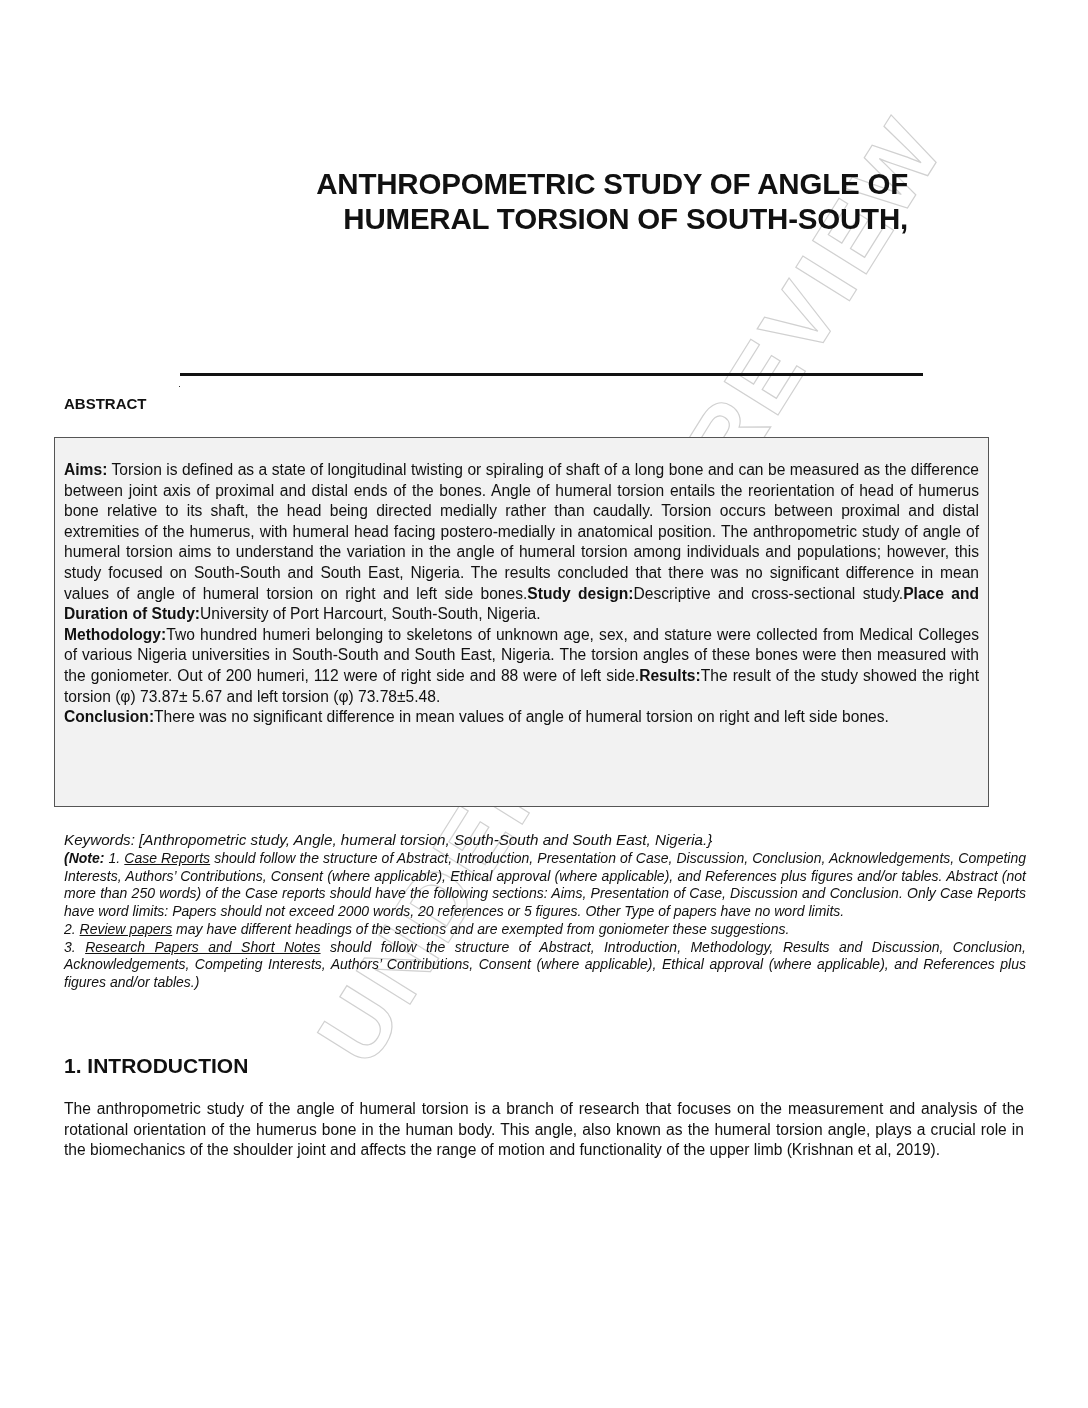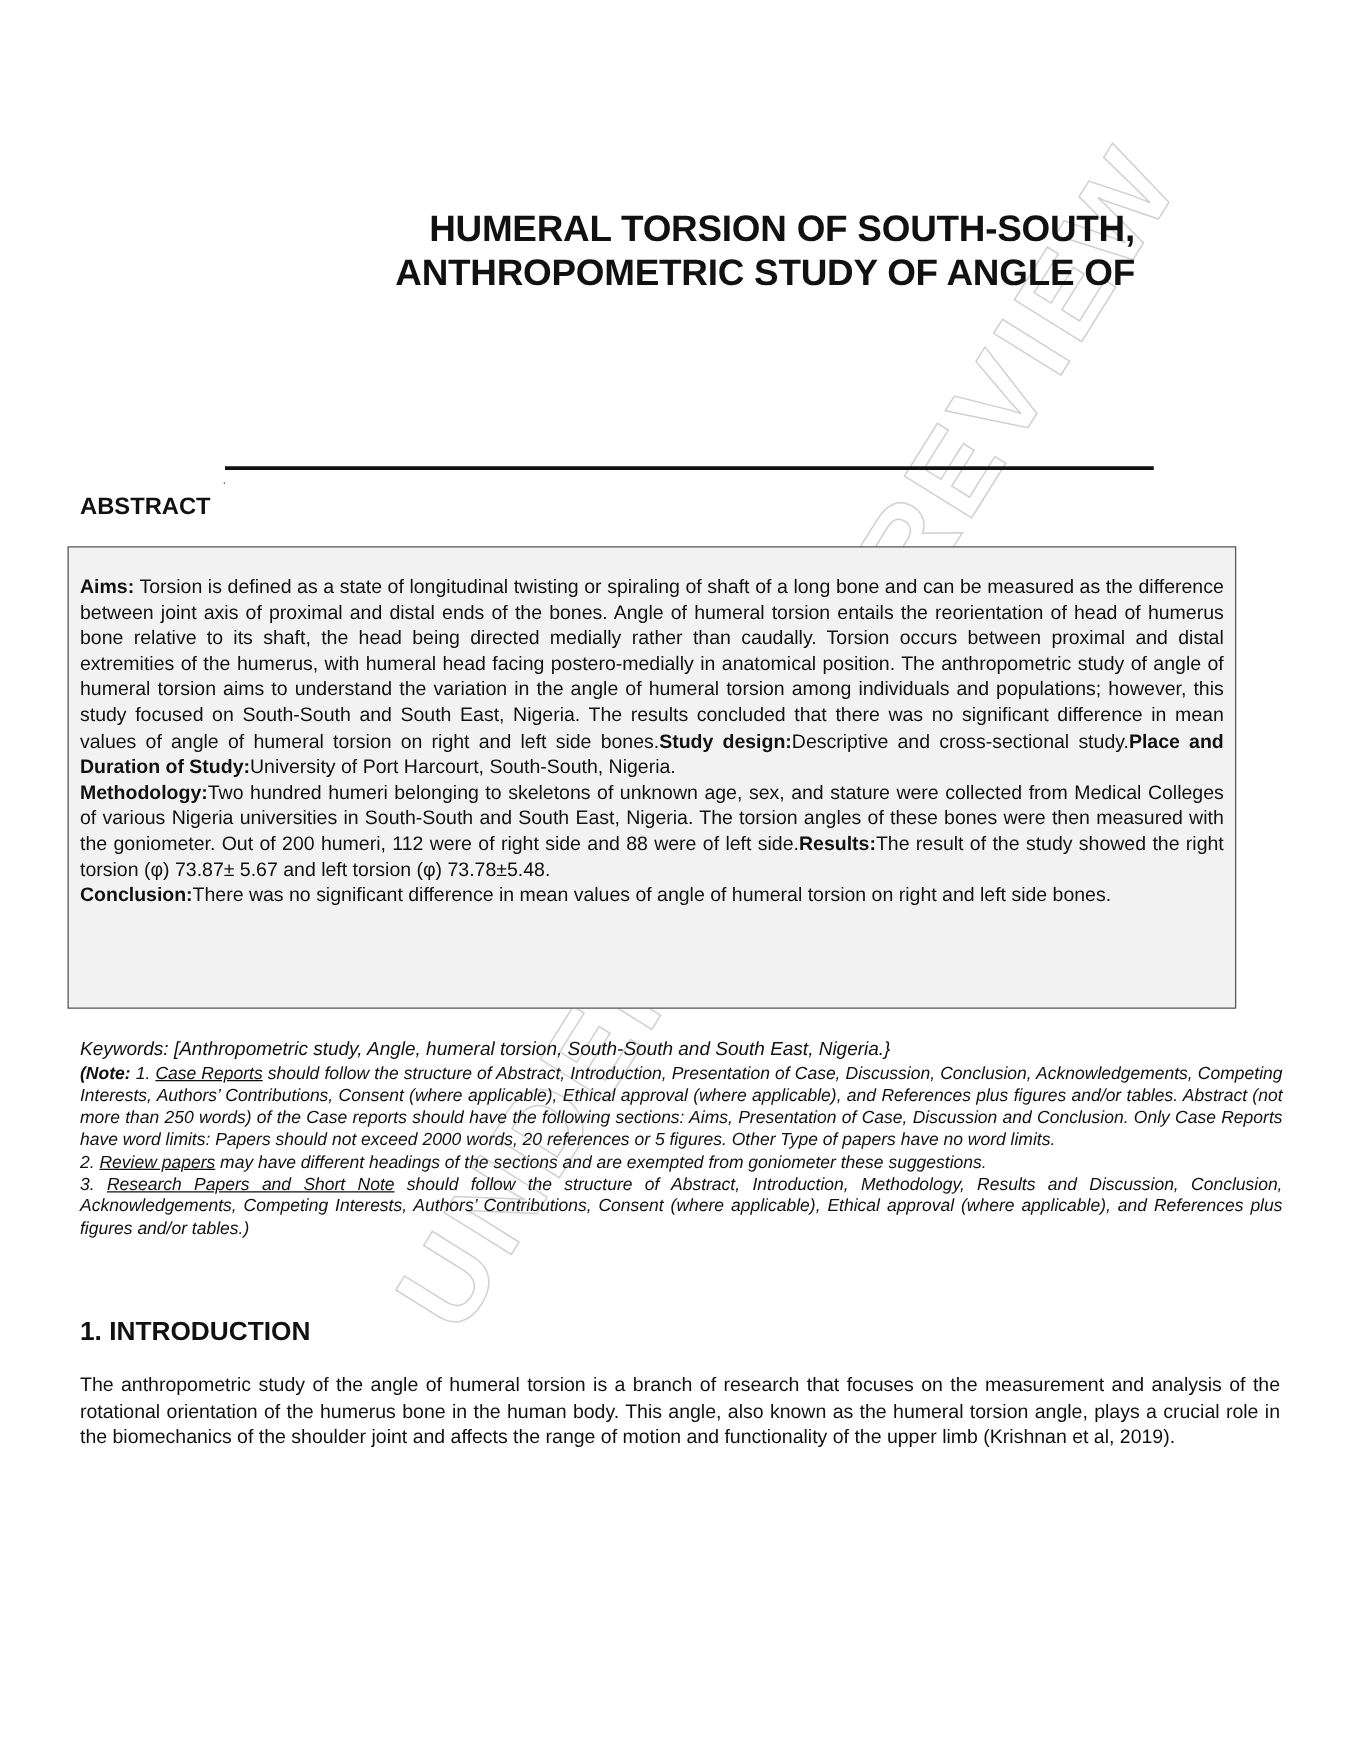--- a/index.html
+++ b/index.html
@@ -5,21 +5,21 @@
   html, body { margin: 0; padding: 0; background: #ffffff; }
   body { width: 1088px; height: 1408px; position: relative; overflow: hidden; font-family: "Liberation Sans", sans-serif; color: #111; }
   .title {
     position: absolute; left: 180px; top: 166px; width: 728px;
     text-align: right; font-weight: bold; font-size: 29.5px; line-height: 35px; color: #111;
     letter-spacing: -0.2px;
   }
   .title div { white-space: nowrap; }
   .rule { position: absolute; left: 180px; top: 373px; width: 743px; height: 3px; background: #111; }
   .dot { position: absolute; left: 179px; top: 386px; width: 1px; height: 1px; background: #333; }
-  .abstract-h { position: absolute; left: 64px; top: 395px; font-weight: bold; font-size: 19px; }
+  .abstract-h { position: absolute; left: 64px; top: 395px; font-weight: bold; font-size: 15px; }
   .abs-box {
     position: absolute; left: 54px; top: 437px; width: 935px; height: 370px;
     border: 1px solid #555; background: #f2f2f2; box-sizing: border-box;
     padding: 22px 9px 0 9px;
   }
   .abs-box p { margin: 0; font-size: 15.6px; line-height: 20.6px; text-align: justify; }
   .abs-box b { font-weight: bold; }
   .kw { position: absolute; left: 64px; top: 830px; width: 962px; font-size: 15.2px; font-style: italic; line-height: 19px; }
   .note { position: absolute; left: 64px; top: 850px; width: 962px; font-size: 14px; font-style: italic; line-height: 17.7px; text-align: justify; }
   .note p { margin: 0; }
@@ -33,22 +33,22 @@
     color: transparent; -webkit-text-stroke: 1.2px rgba(150,150,150,0.45);
     text-align: center; white-space: nowrap; pointer-events: none;
   }
 </style>
 </head>
 <body>
 
 <div class="watermark">UNDER PEER REVIEW</div>
 
 <div class="title">
+  <div>ANTHROPOMETRIC STUDY OF ANGLE OF</div>
   <div>HUMERAL TORSION OF SOUTH-SOUTH,</div>
-  <div>ANTHROPOMETRIC STUDY OF ANGLE OF</div>
 </div>
 
 <div class="rule"></div>
 <div class="dot"></div>
 
 <div class="abstract-h">ABSTRACT</div>
 
 <div class="abs-box">
   <p>
     <b>Aims:</b><span> Torsion is defined as a state of longitudinal twisting or spiraling of shaft of a long bone and can be measured as the difference between joint axis of proximal and distal ends of the bones. Angle of humeral torsion entails the reorientation of head of humerus bone relative to its shaft, the head being directed medially rather than caudally. Torsion occurs between proximal and distal extremities of the humerus, with humeral head facing postero-medially in anatomical position.  The anthropometric study of angle of humeral torsion aims to understand the variation in the angle of humeral torsion among individuals and populations; however, this study focused on South-South and South East, Nigeria. The results concluded that there was no significant difference in mean values of angle of humeral torsion on right and left side bones.</span><b>Study design:</b><span>Descriptive and cross-sectional study.</span><b>Place and Duration of Study:</b><span>University of Port Harcourt, South-South, Nigeria.</span>
@@ -59,17 +59,17 @@
   <p>
     <b>Conclusion:</b><span>There was no significant difference in mean values of angle of humeral torsion on right and left side bones.</span>
   </p>
 </div>
 
 <div class="kw">Keywords: [Anthropometric study, Angle, humeral torsion, South-South and South East, Nigeria.}</div>
 
 <div class="note">
   <p><b>(Note:</b><span> 1. </span><u>Case Reports</u><span> should follow the structure of Abstract, Introduction, Presentation of Case, Discussion, Conclusion, Acknowledgements, Competing Interests, Authors’ Contributions, Consent (where applicable), Ethical approval (where applicable), and References plus figures and/or tables. Abstract (not more than 250 words) of the Case reports should have the following sections: Aims, Presentation of Case, Discussion and Conclusion.  Only Case Reports have word limits: Papers should not exceed 2000 words, 20 references or 5 figures. Other Type of papers have no word limits.</span></p>
   <p><span>2. </span><u>Review papers</u><span> may have different headings of the sections and are exempted from goniometer these suggestions.</span></p>
-  <p><span>3. </span><u>Research Papers and Short Note</u><span> should follow the structure of Abstract, Introduction, Methodology, Results and Discussion, Conclusion, Acknowledgements, Competing Interests, Authors’ Contributions, Consent (where applicable), Ethical approval (where applicable), and References plus figures and/or tables.)</span></p>
+  <p><span>3. </span><u>Research Papers and Short Notes</u><span> should follow the structure of Abstract, Introduction, Methodology, Results and Discussion, Conclusion, Acknowledgements, Competing Interests, Authors’ Contributions, Consent (where applicable), Ethical approval (where applicable), and References plus figures and/or tables.)</span></p>
 </div>
 
 <div class="sec-h">1. INTRODUCTION</div>
 <p class="intro">The anthropometric study of the angle of humeral torsion is a branch of research that focuses on the measurement and analysis of the rotational orientation of the humerus bone in the human body. This angle, also known as the humeral torsion angle, plays a crucial role in the biomechanics of the shoulder joint and affects the range of motion and functionality of the upper limb (Krishnan et al, 2019).</p>
 
 </body></html>

